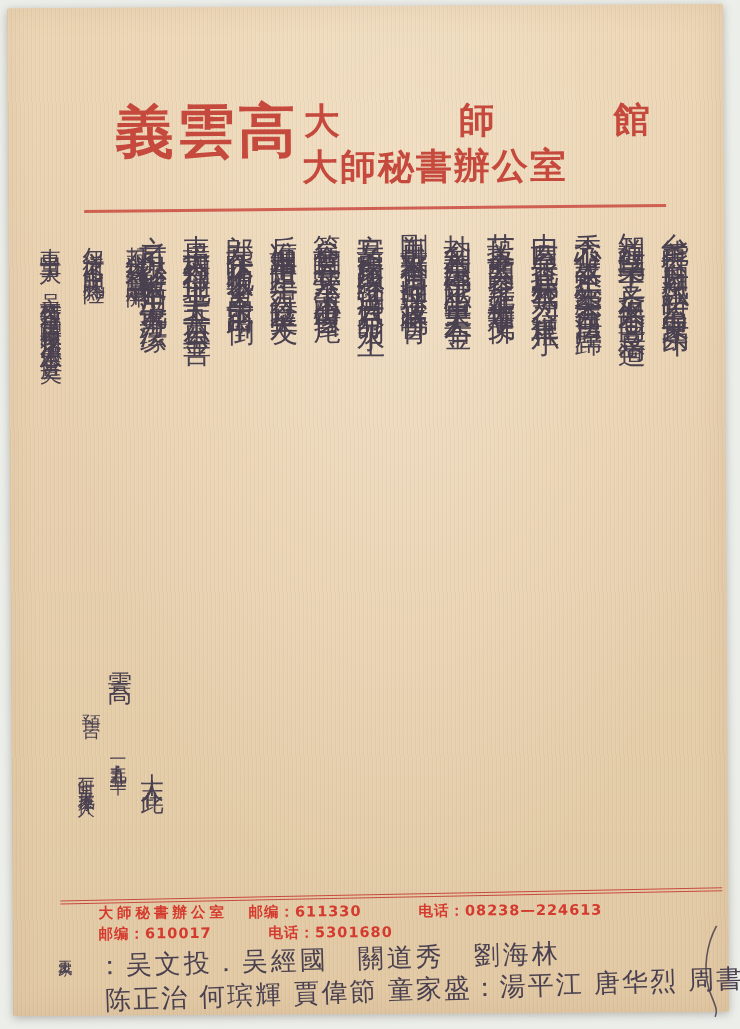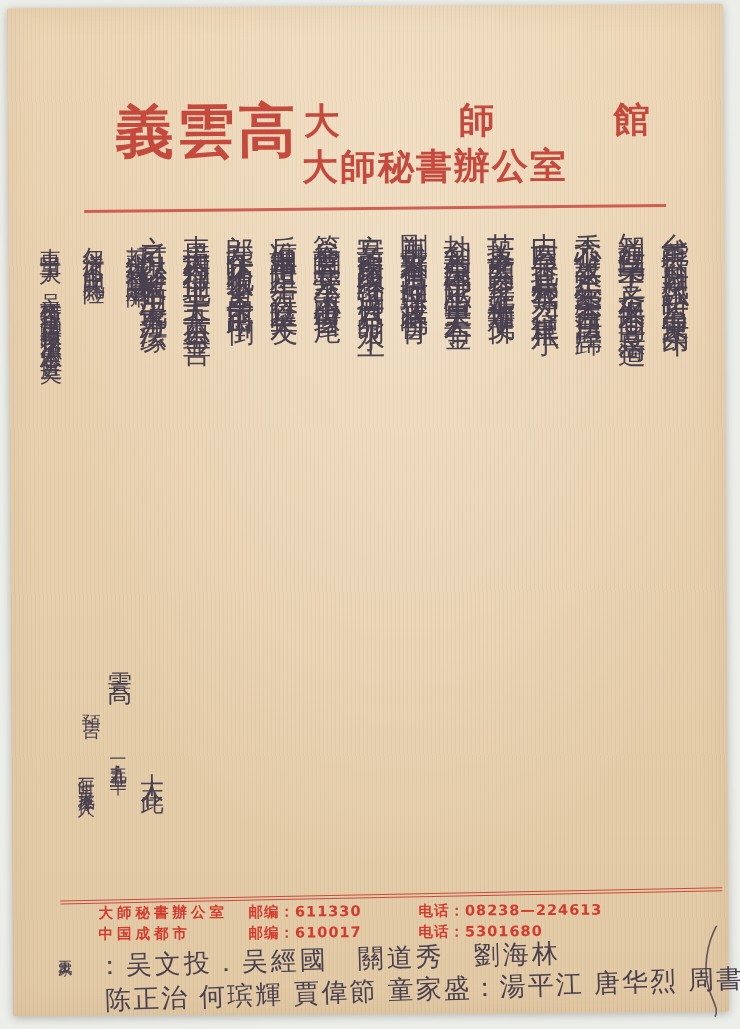--- a/index.html
+++ b/index.html
@@ -126,21 +126,20 @@
   <div class="note n-tiny vflow">王家凤</div>
 
   <div class="footer-rule"></div>
   <div class="footer">
     <div class="f-row">
       <span class="f-place">大師秘書辦公室</span>
       <span class="f-zip">邮编：611330</span>
       <span class="f-tel">电话：08238—224613</span>
     </div>
     <div class="f-row">
-      <span class="f-place">中国成都市</span>
       <span class="f-zip">邮编：610017</span>
       <span class="f-tel">电话：5301680</span>
     </div>
   </div>
 
   <div class="names1">：吴文投．吴經國　關道秀　劉海林</div>
   <div class="names2">陈正治 何瑸輝 賈偉節 童家盛：湯平江 唐华烈 周書凡</div>
 
   <svg class="pen-stroke" width="26" height="95" viewBox="0 0 26 95">
     <path d="M20,2 C10,20 6,45 12,65 C16,78 22,86 18,93" fill="none" stroke="#4a4150" stroke-width="1.6" opacity="0.85"></path>

